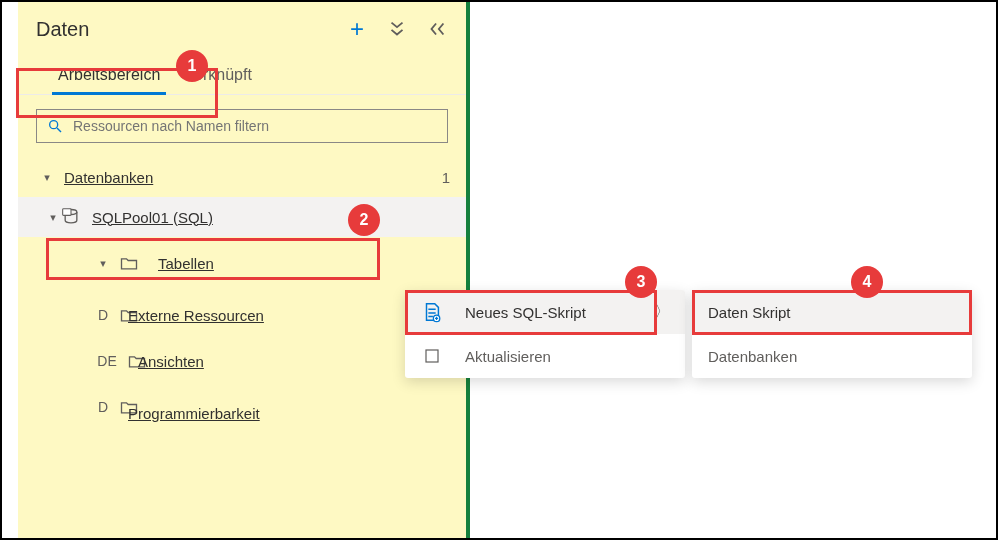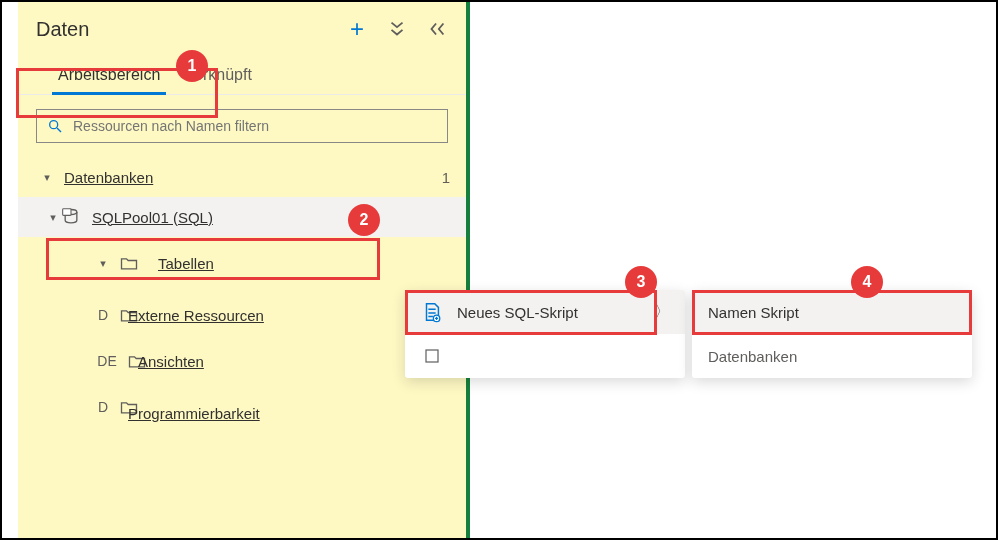--- a/index.html
+++ b/index.html
@@ -162,21 +162,21 @@
     background: #fff;
     box-shadow: 0 4px 14px rgba(0,0,0,0.15);
     border-radius: 3px;
     overflow: hidden;
   }
   .menu-item {
     display: flex;
     align-items: center;
     height: 44px;
     padding: 0 16px;
-    gap: 14px;
+    gap: 22px;
     cursor: pointer;
   }
   .menu-item.hover { background: #f3f2f1; }
   .menu-item-icon {
     width: 22px; height: 22px;
     display:flex; align-items:center; justify-content:center;
     color: #0078d4;
   }
   .menu-item-icon.gray { color: #605e5c; }
   .menu-item-label {
@@ -331,26 +331,27 @@
       </div>
       <span class="menu-item-label">Neues SQL-Skript</span>
       <span class="menu-item-caret">〉</span>
     </div>
     <div class="menu-item">
       <div class="menu-item-icon gray">
         <svg viewBox="0 0 24 24" width="18" height="18">
             <rect x="4" y="4" width="16" height="16" fill="none" stroke="currentColor" stroke-width="1.6"></rect>
           </svg>
       </div>
+      <span class="menu-item-label">Aktualisieren</span>
     </div>
   </div>
 
   <div class="menu-card" style="left:690px; top:288px;">
     <div class="menu-item hover">
-      <span class="menu-item-label">Namen Skript</span>
+      <span class="menu-item-label">Daten Skript</span>
     </div>
     <div class="menu-item">
       <span class="menu-item-label">Datenbanken</span>
     </div>
   </div>
 
   <div class="callout-box" style="left:14px; top:66px; width:202px; height:50px;"></div>
   <div class="callout-circle" style="left:174px; top:48px;">1</div>
 
   <div class="callout-box" style="left:44px; top:236px; width:334px; height:42px;"></div>

